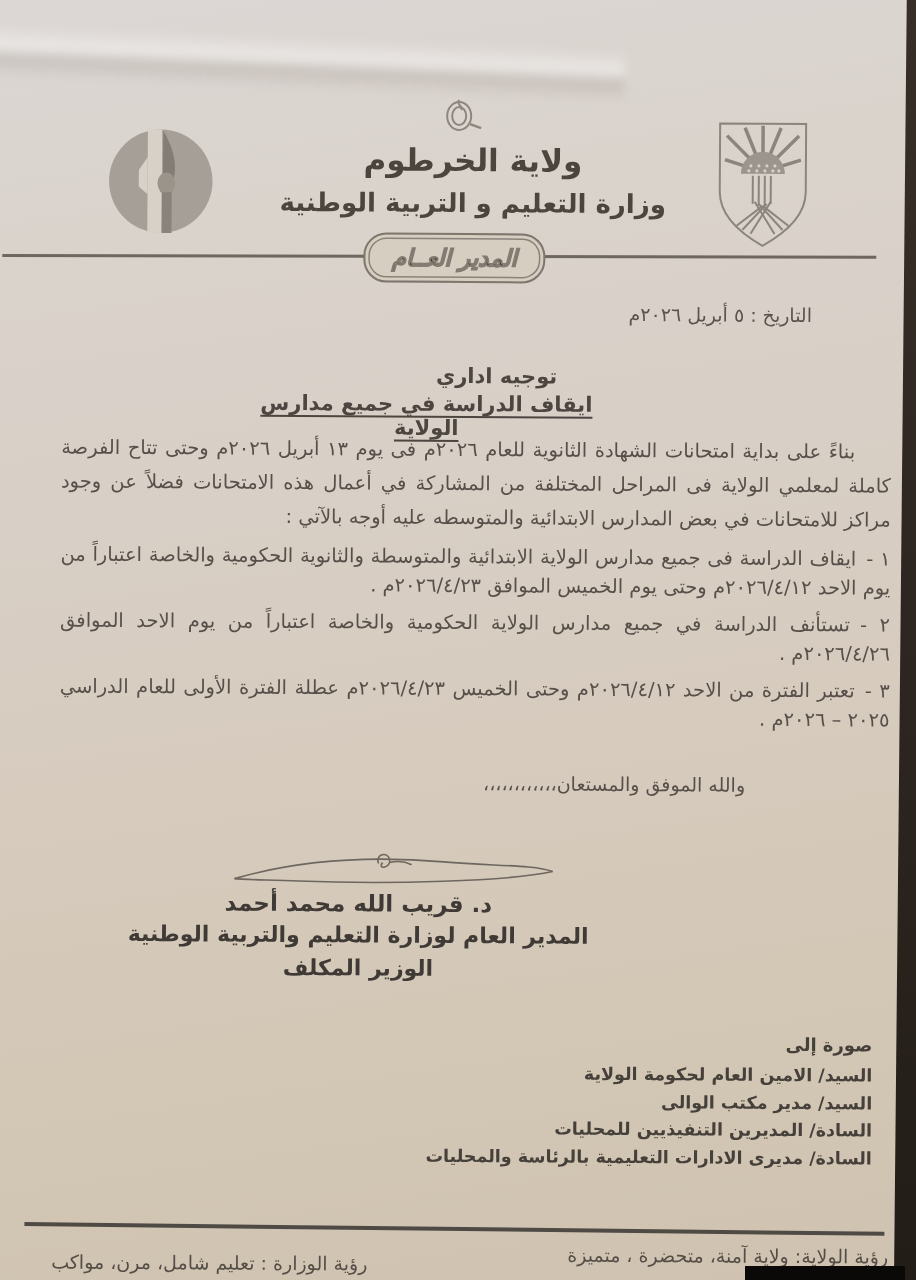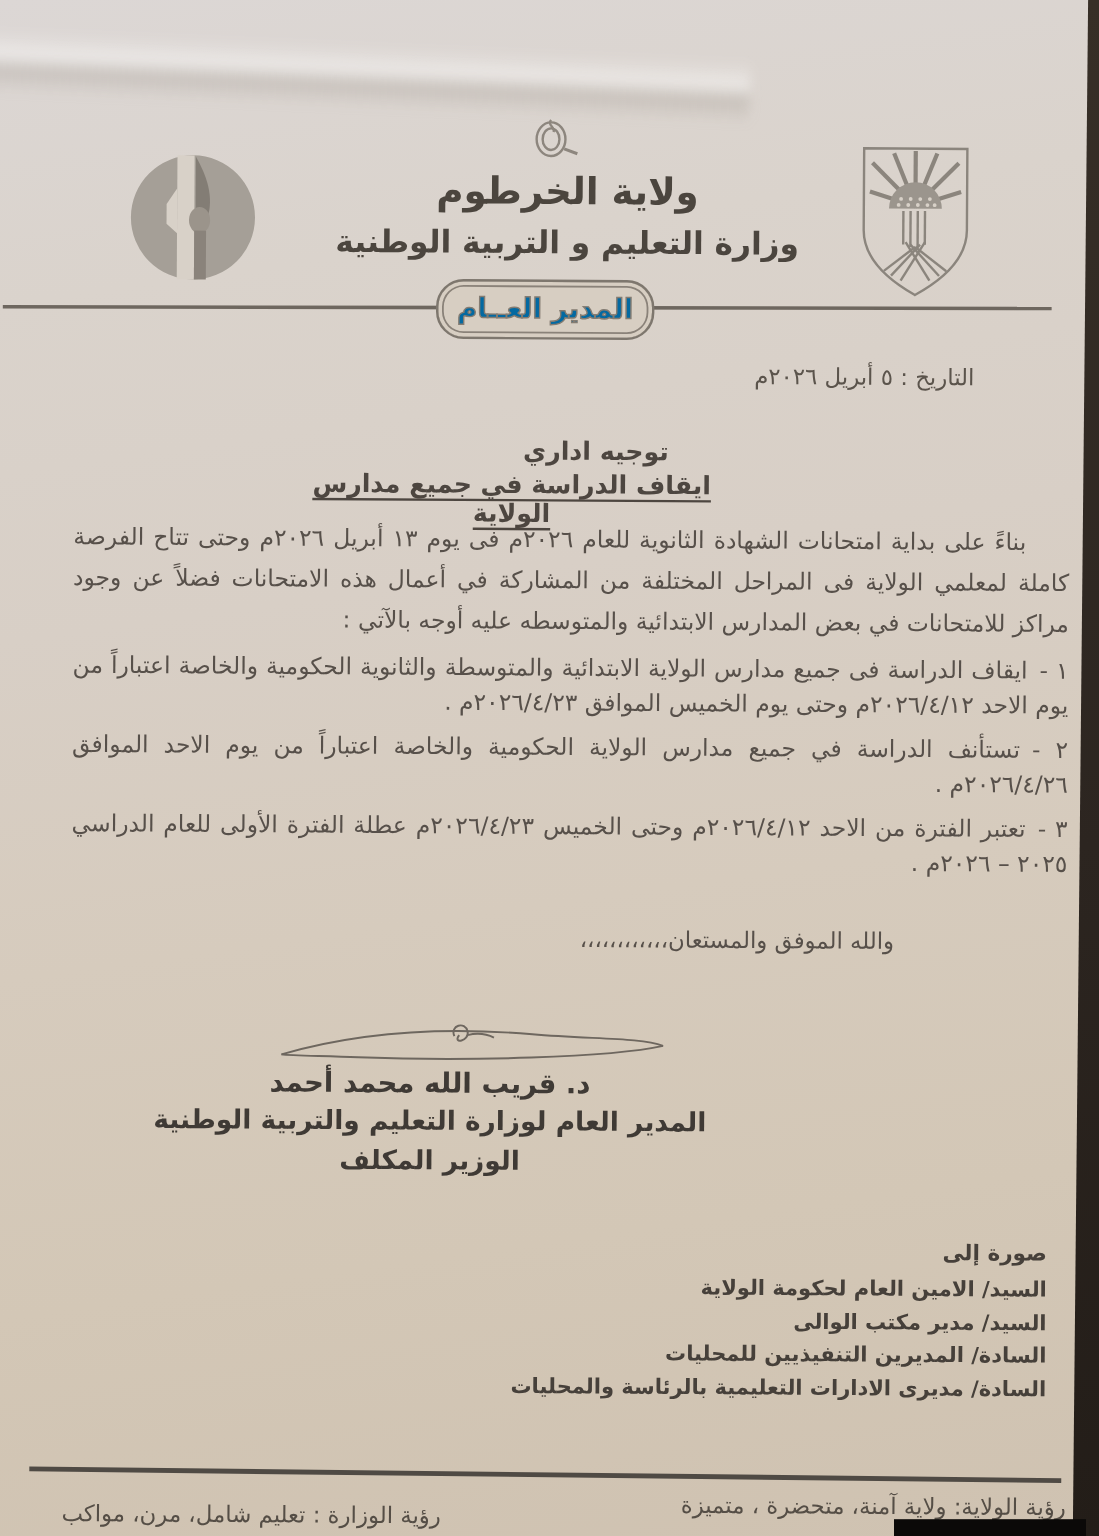--- a/index.html
+++ b/index.html
@@ -28,21 +28,21 @@
     font-size:26px;font-weight:bold;color:#4b453e;}
   .shield{position:absolute;left:710px;top:118px;width:100px;height:130px;}
   .h-rule{position:absolute;left:0;top:255px;width:874px;height:3px;background:#6e675f;transform:rotate(-0.25deg);}
   .badge{
     position:absolute;left:361px;top:233px;width:178px;height:46px;
     background:#d7cec2;border:2.5px solid #7e776e;border-radius:23px;
     box-shadow:inset 0 0 0 3px #d7cec2, inset 0 0 0 4.5px #8a8279;
     display:flex;align-items:center;justify-content:center;
   }
   .badge span{
-    font-size:23px;font-weight:bold;letter-spacing:1px;color:#0369a1;
+    font-size:23px;font-weight:bold;letter-spacing:1px;color:#000000;font-style:italic;
     -webkit-text-stroke:1.2px #847c72;
   }
   
   .date{position:absolute;right:106px;top:302px;direction:rtl;font-size:19px;color:#5b544c;}
   .subj-title{position:absolute;left:345px;top:364px;width:300px;text-align:center;
     font-size:21px;font-weight:bold;color:#4d4640;}
   .subj-sub{position:absolute;left:245px;top:392px;width:360px;text-align:center;
     font-size:21px;font-weight:bold;color:#4d4640;
     text-decoration:underline;text-decoration-thickness:2px;text-underline-offset:5px;}
   .bodytxt{position:absolute;left:60px;right:26px;top:433px;direction:rtl;text-align:justify;

